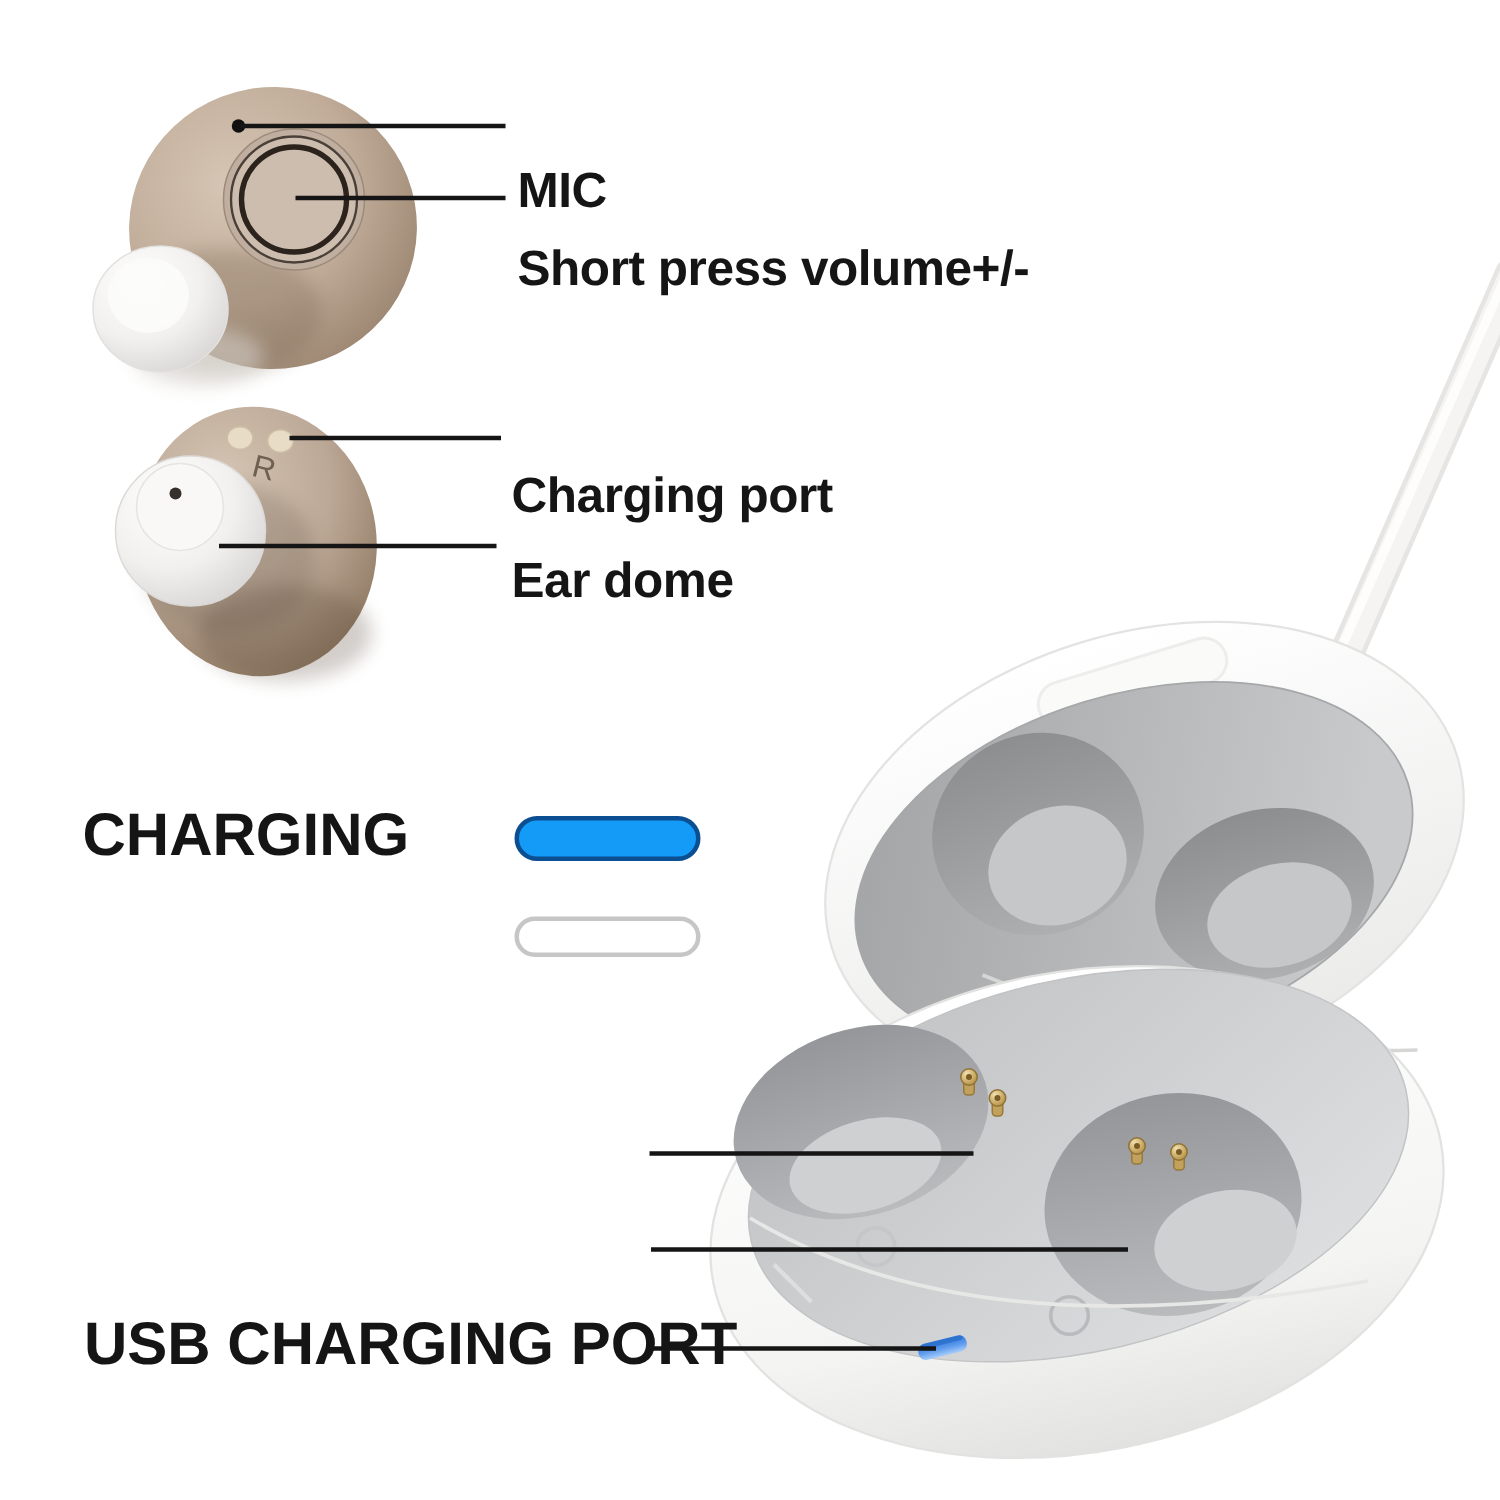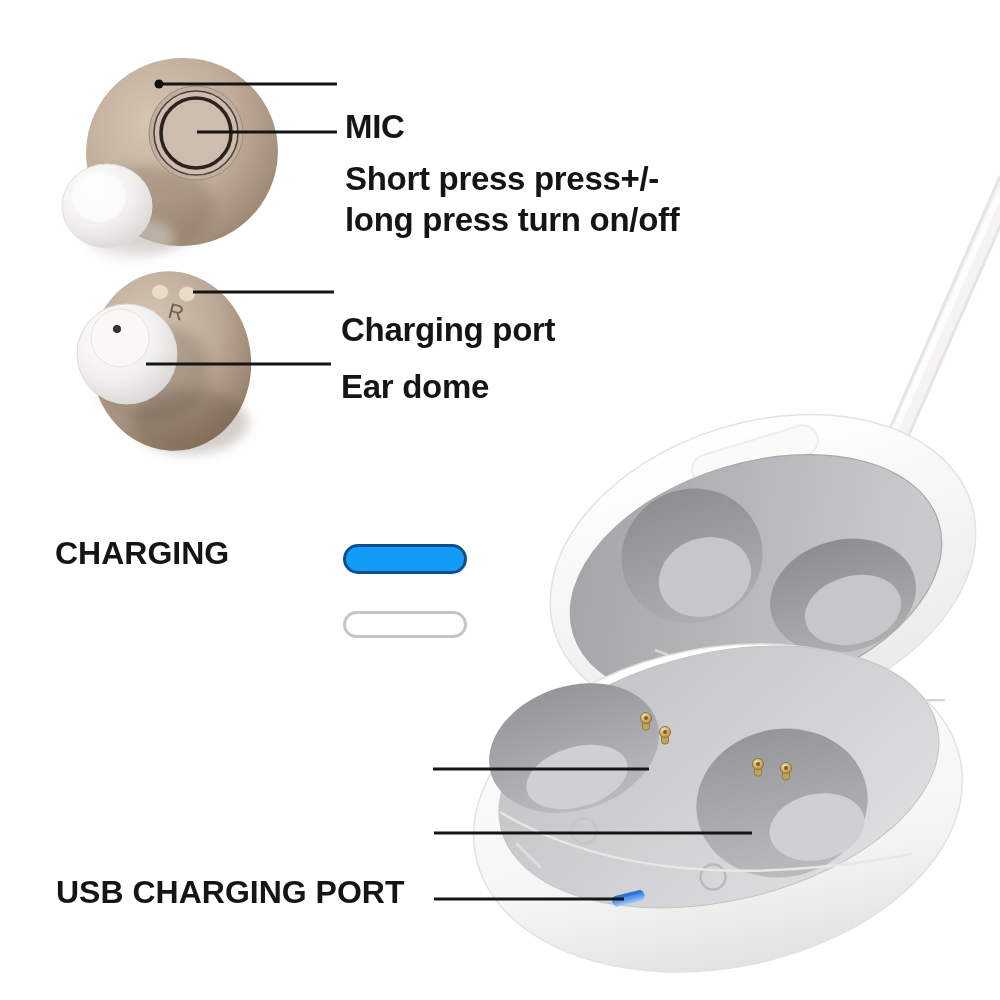--- a/index.html
+++ b/index.html
@@ -6,21 +6,21 @@
   .stage {
     position:relative; width:1000px; height:1000px; background:#ffffff;
     font-family:"Liberation Sans", sans-serif; overflow:hidden;
   }
   .stage svg { position:absolute; left:0; top:0; }
   .lbl {
     position:absolute; color:#151515; white-space:nowrap; line-height:1;
     font-weight:700; letter-spacing:-0.3px;
   }
   .lbl.callout { font-size:33px;margin-top:45px; }
-  .lbl.caps    { font-size:32px; letter-spacing:0px; }
+  .lbl.caps    { font-size:40px; letter-spacing:0px; }
   .pill {
     position:absolute; box-sizing:border-box; border-radius:16px;
     border:3px solid #c6c6c6; background:#ffffff;
   }
   .pill.charging { left:343px; top:544px; width:124px; height:30px; border-width:3.5px; }
   .pill.full     { left:343px; top:611px; width:124px; height:27px; }
 </style>
 </head>
 <body>
 
@@ -201,22 +201,21 @@
       <line x1="197" y1="132" x2="337" y2="132"></line>
       <line x1="193" y1="292" x2="334" y2="292"></line>
       <line x1="146" y1="364" x2="331" y2="364"></line>
       <line x1="433" y1="769" x2="649" y2="769"></line>
       <line x1="434" y1="833" x2="752" y2="833"></line>
       <line x1="434" y1="899" x2="624" y2="899"></line>
     </g>
   </svg>
 
   <div class="lbl callout" style="left:345px;top:65px">MIC</div>
-  <div class="lbl callout" style="left:345px;top:117px">Short press press+/-</div>
-  <div class="lbl callout" style="left:345px;top:158px">long press turn on/off</div>
+  <div class="lbl callout" style="left:345px;top:117px">Short press volume+/-</div>
   <div class="lbl callout" style="left:341px;top:268px">Charging port</div>
   <div class="lbl callout" style="left:341px;top:325px">Ear dome</div>
 
   <div class="lbl caps" style="left:55px;top:537px">CHARGING</div>
 
   <div class="pill charging" style="background: linear-gradient(rgb(20, 154, 247), rgb(20, 154, 247)) rgb(20, 154, 247); border-color: rgb(11, 79, 146);"></div>
   <div class="pill full" style="background-color: rgb(255, 255, 255); border-color: rgb(198, 198, 198);"></div>
 
   <div class="lbl caps" style="left:56px;top:876px">USB CHARGING PORT</div>
 

